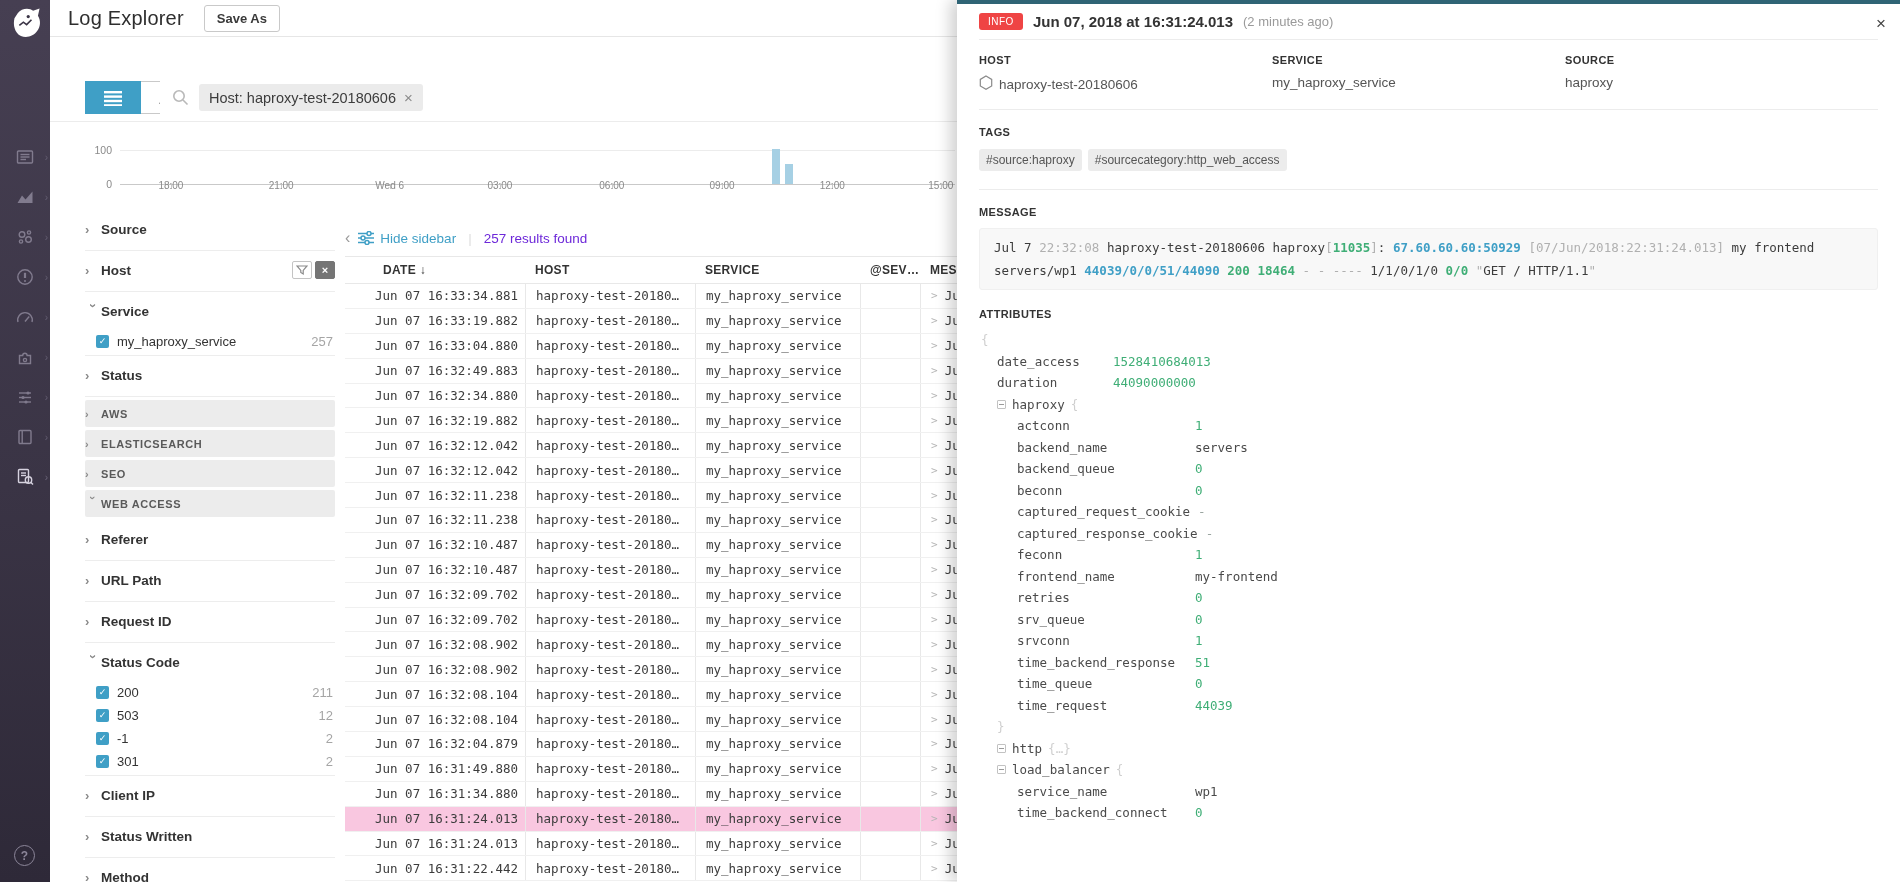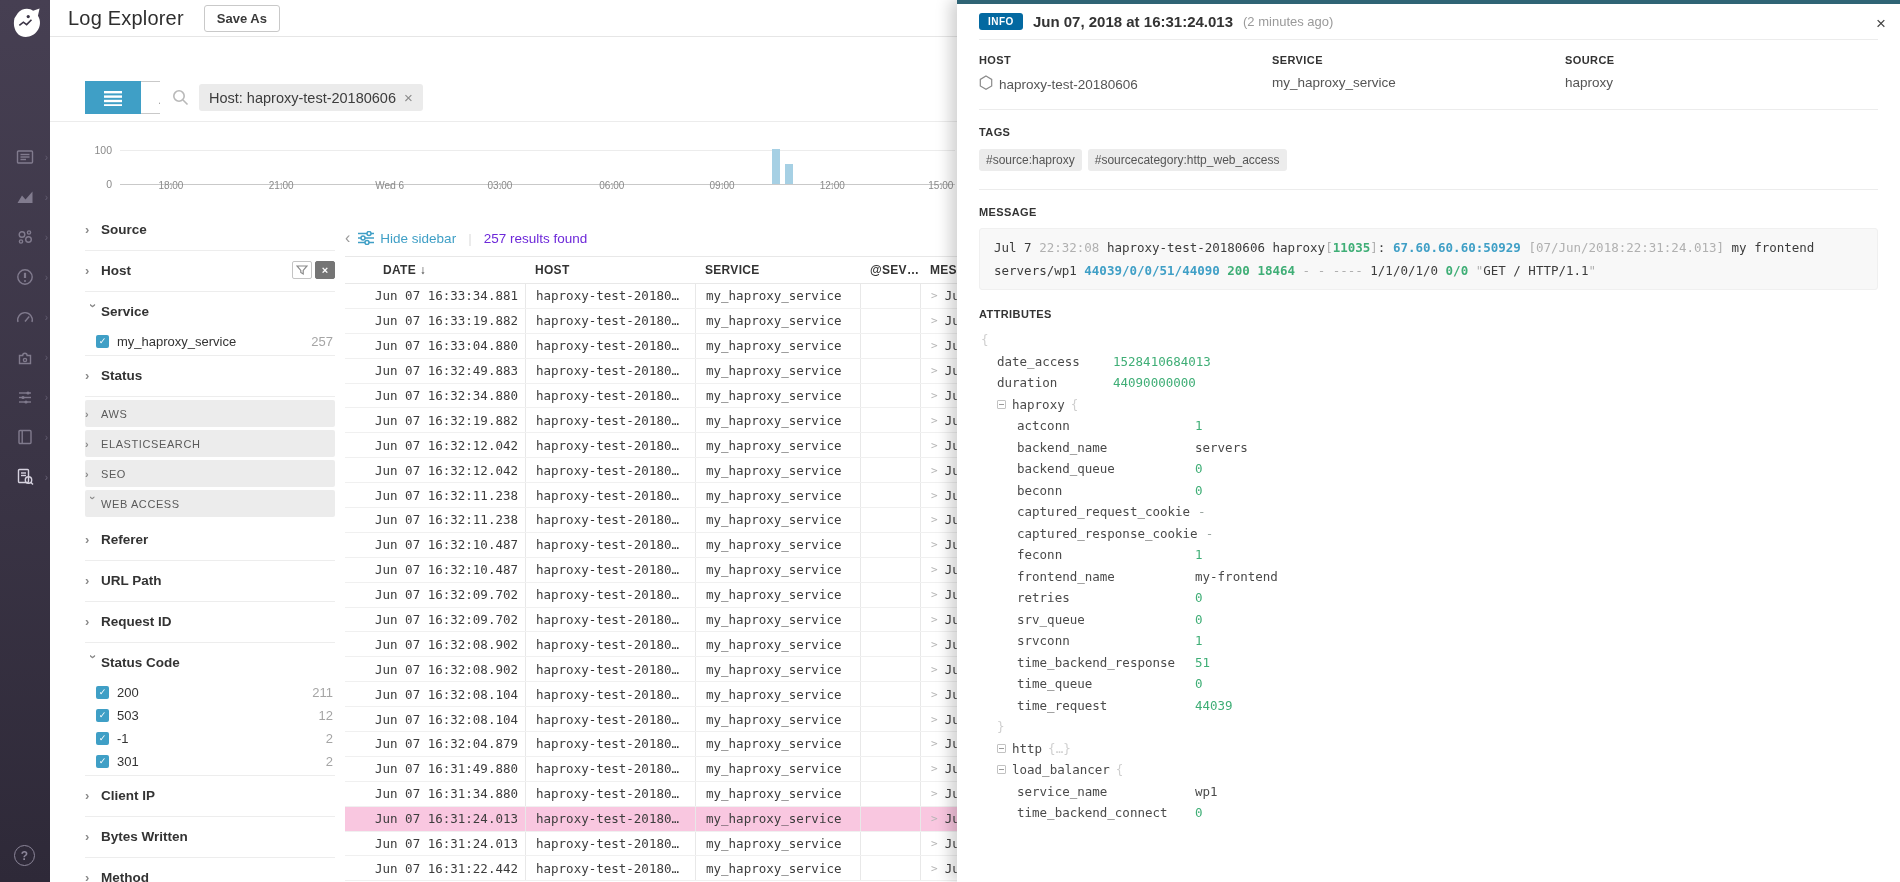--- a/index.html
+++ b/index.html
@@ -56,21 +56,21 @@
   .facet-label{font-size:13.5px;font-weight:bold;color:#333;flex:1}
   .facet-controls{display:flex;gap:3px;align-items:center}
   .fbtn{width:20px;height:18px;border:1px solid #c4c4c4;border-radius:2px;background:#fff;display:flex;align-items:center;justify-content:center;cursor:pointer}
   .fbtn.dark{background:#757575;border-color:#757575;color:#fff;font-size:11px;font-weight:bold}
   .facet-val{height:23px;display:flex;align-items:center;padding-left:11px;cursor:pointer}
   .cbx{width:13px;height:13px;background:#3f9fc6;border-radius:2px;color:#fff;font-size:9px;line-height:13px;text-align:center;margin-right:8px;cursor:pointer}
   .fv-label{font-size:13px;color:#333;flex:1}
   .fv-count{font-size:13px;color:#a5a5a5;padding-right:2px}
   .facet-group{height:27px;margin:3px 0;background:#ececec;border-radius:2px;display:flex;align-items:center;cursor:pointer}
   .facet-group .facet-chev{color:#8a8a8a;font-size:11px}
-  .fg-label{font-size:11px;font-weight:normal;color:#5a5a5a;letter-spacing:.6px}
+  .fg-label{font-size:11px;font-weight:bold;color:#5a5a5a;letter-spacing:.6px}
 
   
   .results{position:absolute;left:345px;top:220px;width:1555px;height:662px;background:#fff}
   .rtoolbar{height:36px;display:flex;align-items:center;gap:8px;font-size:13.5px}
   .back-chev{color:#9a9a9a;font-size:16px;cursor:pointer}
   .hide-sb{color:#3f9fc6;display:flex;align-items:center;gap:6px;cursor:pointer}
   .tb-sep{color:#ddd;margin:0 4px}
   .rcount{font-weight:normal;color:#6d28d9}
   .thead{height:28px;border-top:1px solid #e8e8e8;border-bottom:1px solid #e8e8e8;display:grid;
     grid-template-columns:20px 160px 170px 165px 60px 1fr;align-items:center;
@@ -84,21 +84,21 @@
   .sevbar{width:5px;height:15px;background:#a6d0e4;border-radius:1px;margin-left:8px}
   .cell{padding-left:10px;white-space:nowrap;overflow:hidden;height:100%;display:flex;align-items:center}
   .cell.b{border-left:1px solid #e8e8e8}
   .mchev{color:#b5b5b5;margin-right:7px;font-size:11px}
 
   
   .detail{position:absolute;left:957px;top:0;width:943px;height:882px;background:#fff;z-index:40;
     border-top:4px solid #2f6475;box-shadow:-7px 0 14px rgba(0,0,0,.18);padding:0 0 0 22px}
   .d-close{position:absolute;right:14px;top:10px;font-size:17px;color:#444;cursor:pointer}
   .d-head{height:36px;display:flex;align-items:center;gap:10px;border-bottom:1px solid #ececec;margin-right:22px}
-  .sev-badge{background:#0369a1;color:#fff;font-size:10px;font-weight:bold;letter-spacing:.5px;border-radius:3px;padding:3px 9px}
+  .sev-badge{background:#ef4444;color:#fff;font-size:10px;font-weight:normal;letter-spacing:.5px;border-radius:3px;padding:3px 9px}
   .d-ts{font-size:15px;font-weight:bold;color:#333}
   .d-rel{font-size:13px;color:#9a9a9a}
   .d-meta{display:flex;padding:14px 0 16px 0;border-bottom:1px solid #ececec;margin-right:22px}
   .d-meta .mcol{width:293px}
   .mlabel{font-size:11px;font-weight:bold;color:#333;letter-spacing:.4px;margin-bottom:9px}
   .mval{font-size:13.5px;color:#555;display:flex;align-items:center;gap:6px}
   .d-tags{padding:16px 0 18px 0;border-bottom:1px solid #ececec;margin-right:22px}
   .tagrow{display:flex;gap:6px;margin-top:11px}
   .dtag{background:#ececec;border-radius:3px;font-size:12px;color:#555;padding:4px 7px;cursor:pointer}
   .d-msg{padding:16px 0 0 0}
@@ -377,21 +377,21 @@
       </div>
       <div class="facet-block">
         <div class="facet-row">
           <span class="facet-chev">›</span>
           <span class="facet-label">Client IP</span>
         </div>
       </div>
       <div class="facet-block">
         <div class="facet-row">
           <span class="facet-chev">›</span>
-          <span class="facet-label">Bytes Written</span>
+          <span class="facet-label">Status Written</span>
         </div>
       </div>
       <div class="facet-block">
         <div class="facet-row">
           <span class="facet-chev">›</span>
           <span class="facet-label">Method</span>
         </div>
       </div>
     </aside>
 

